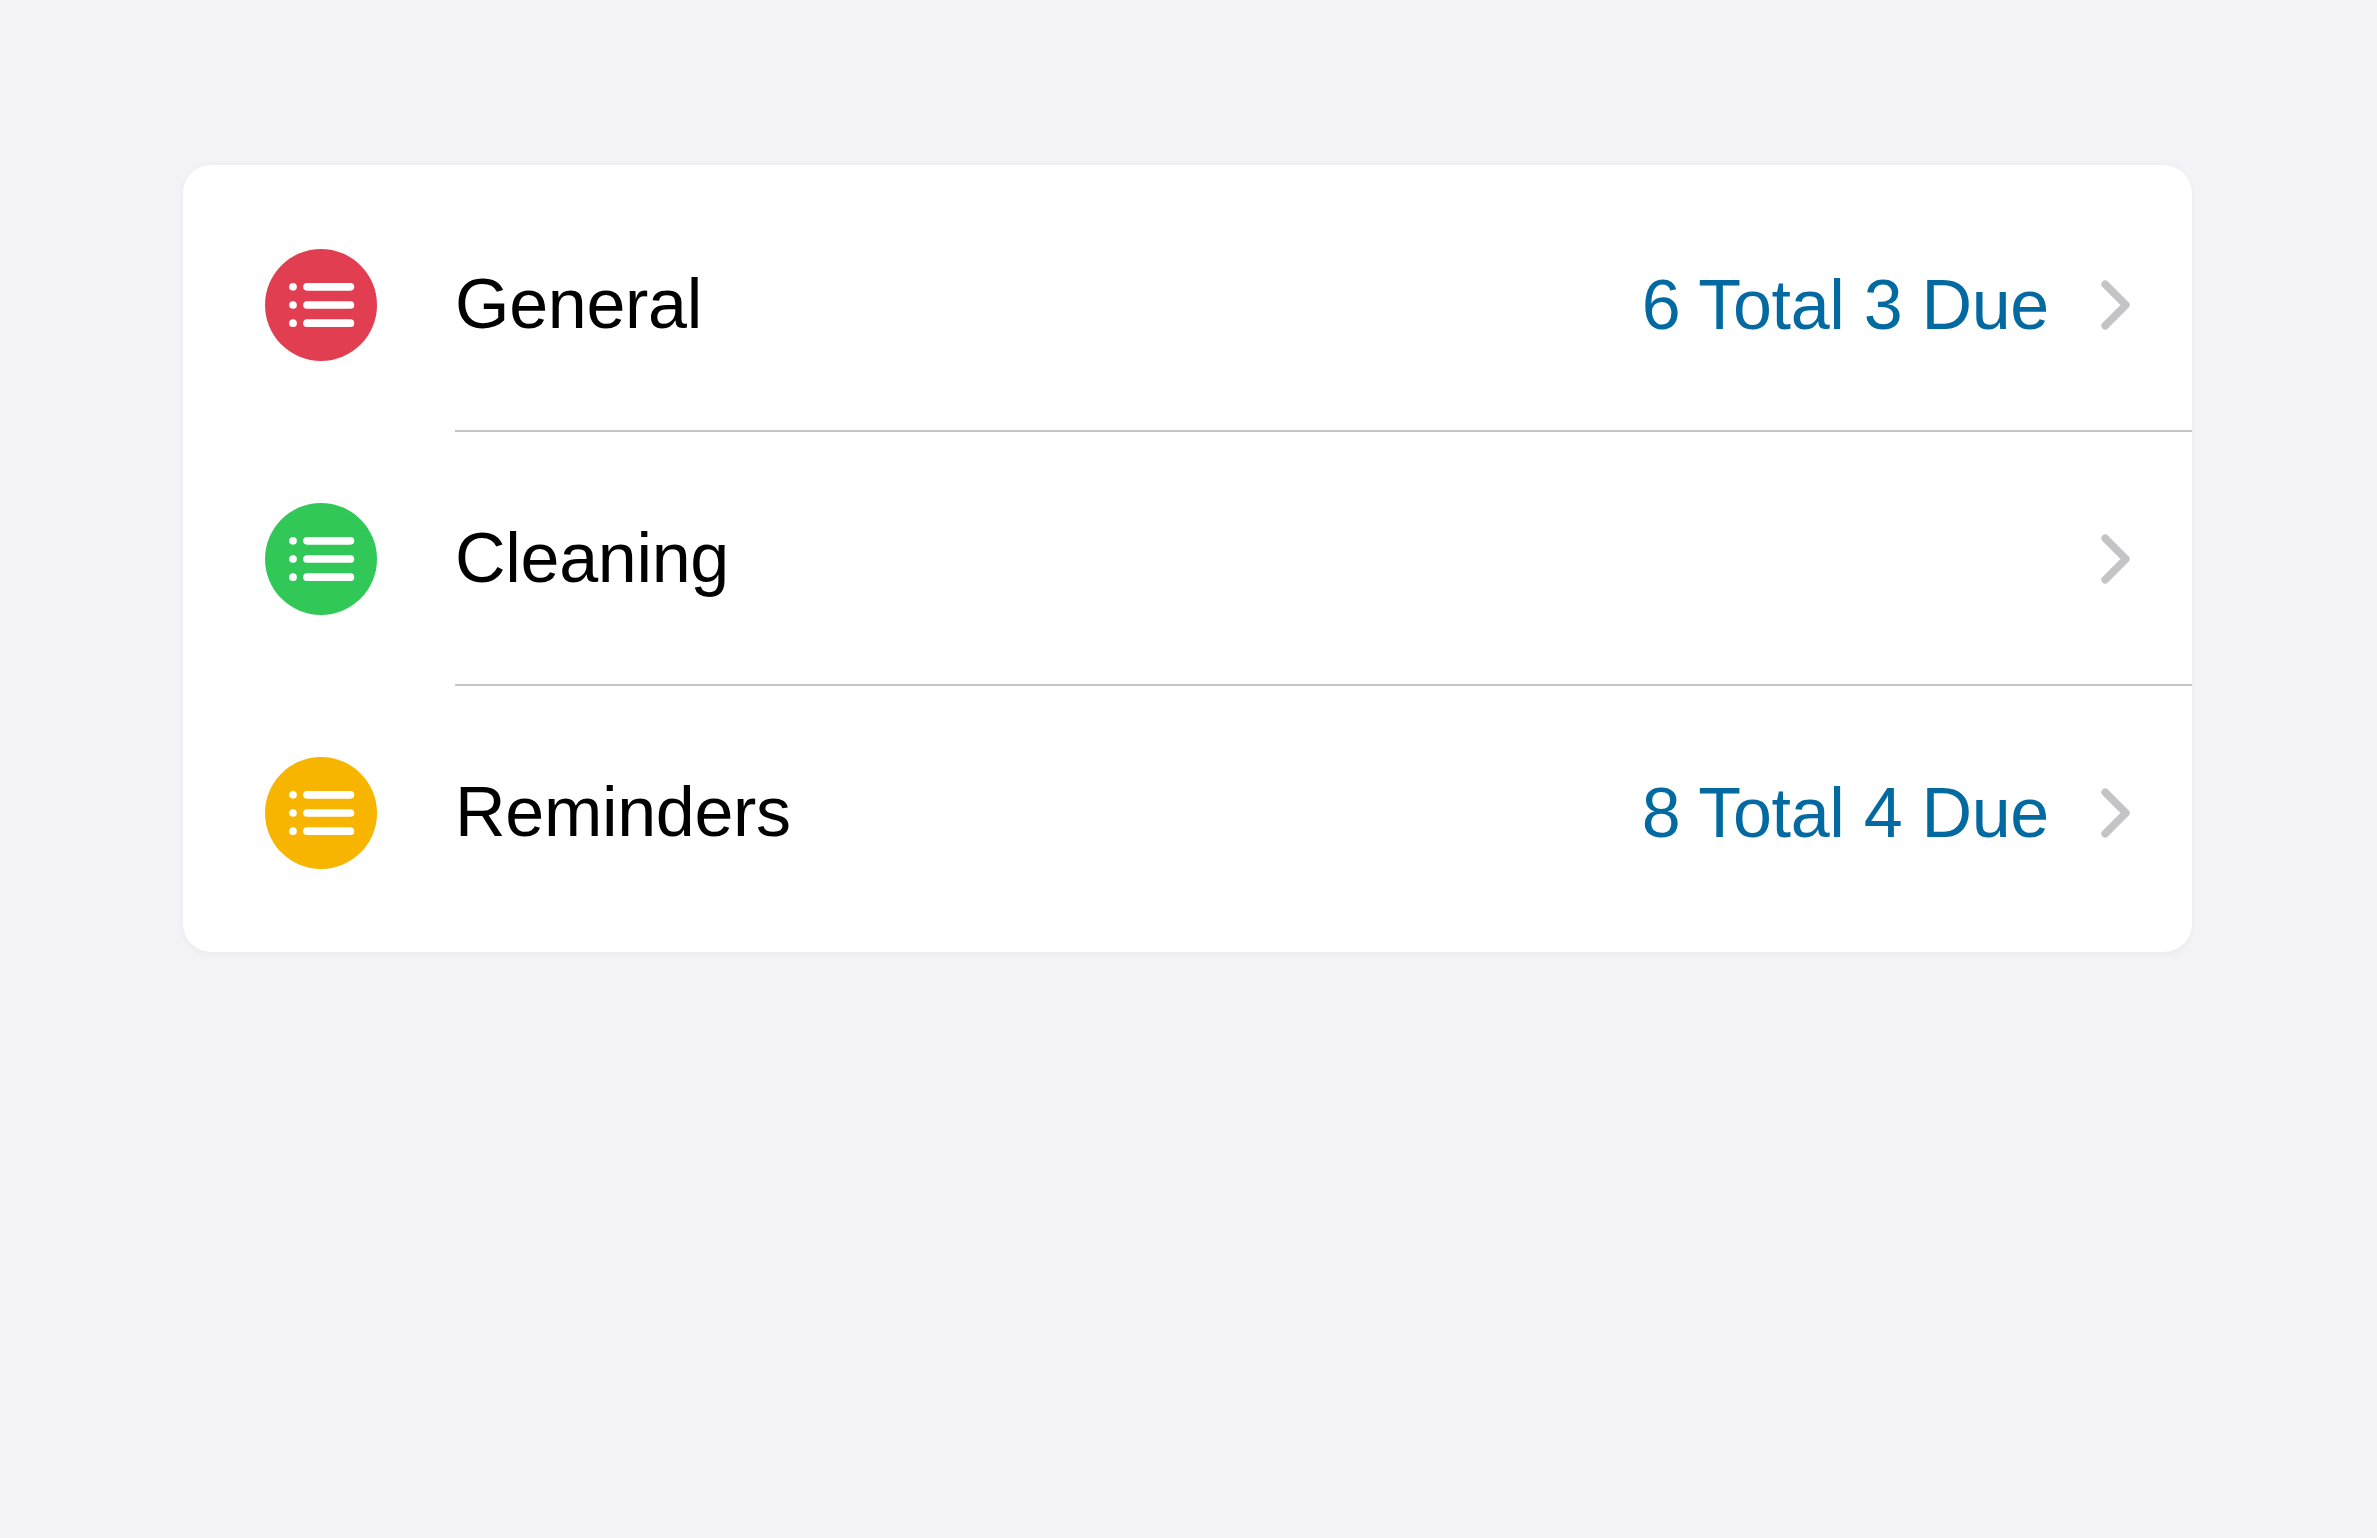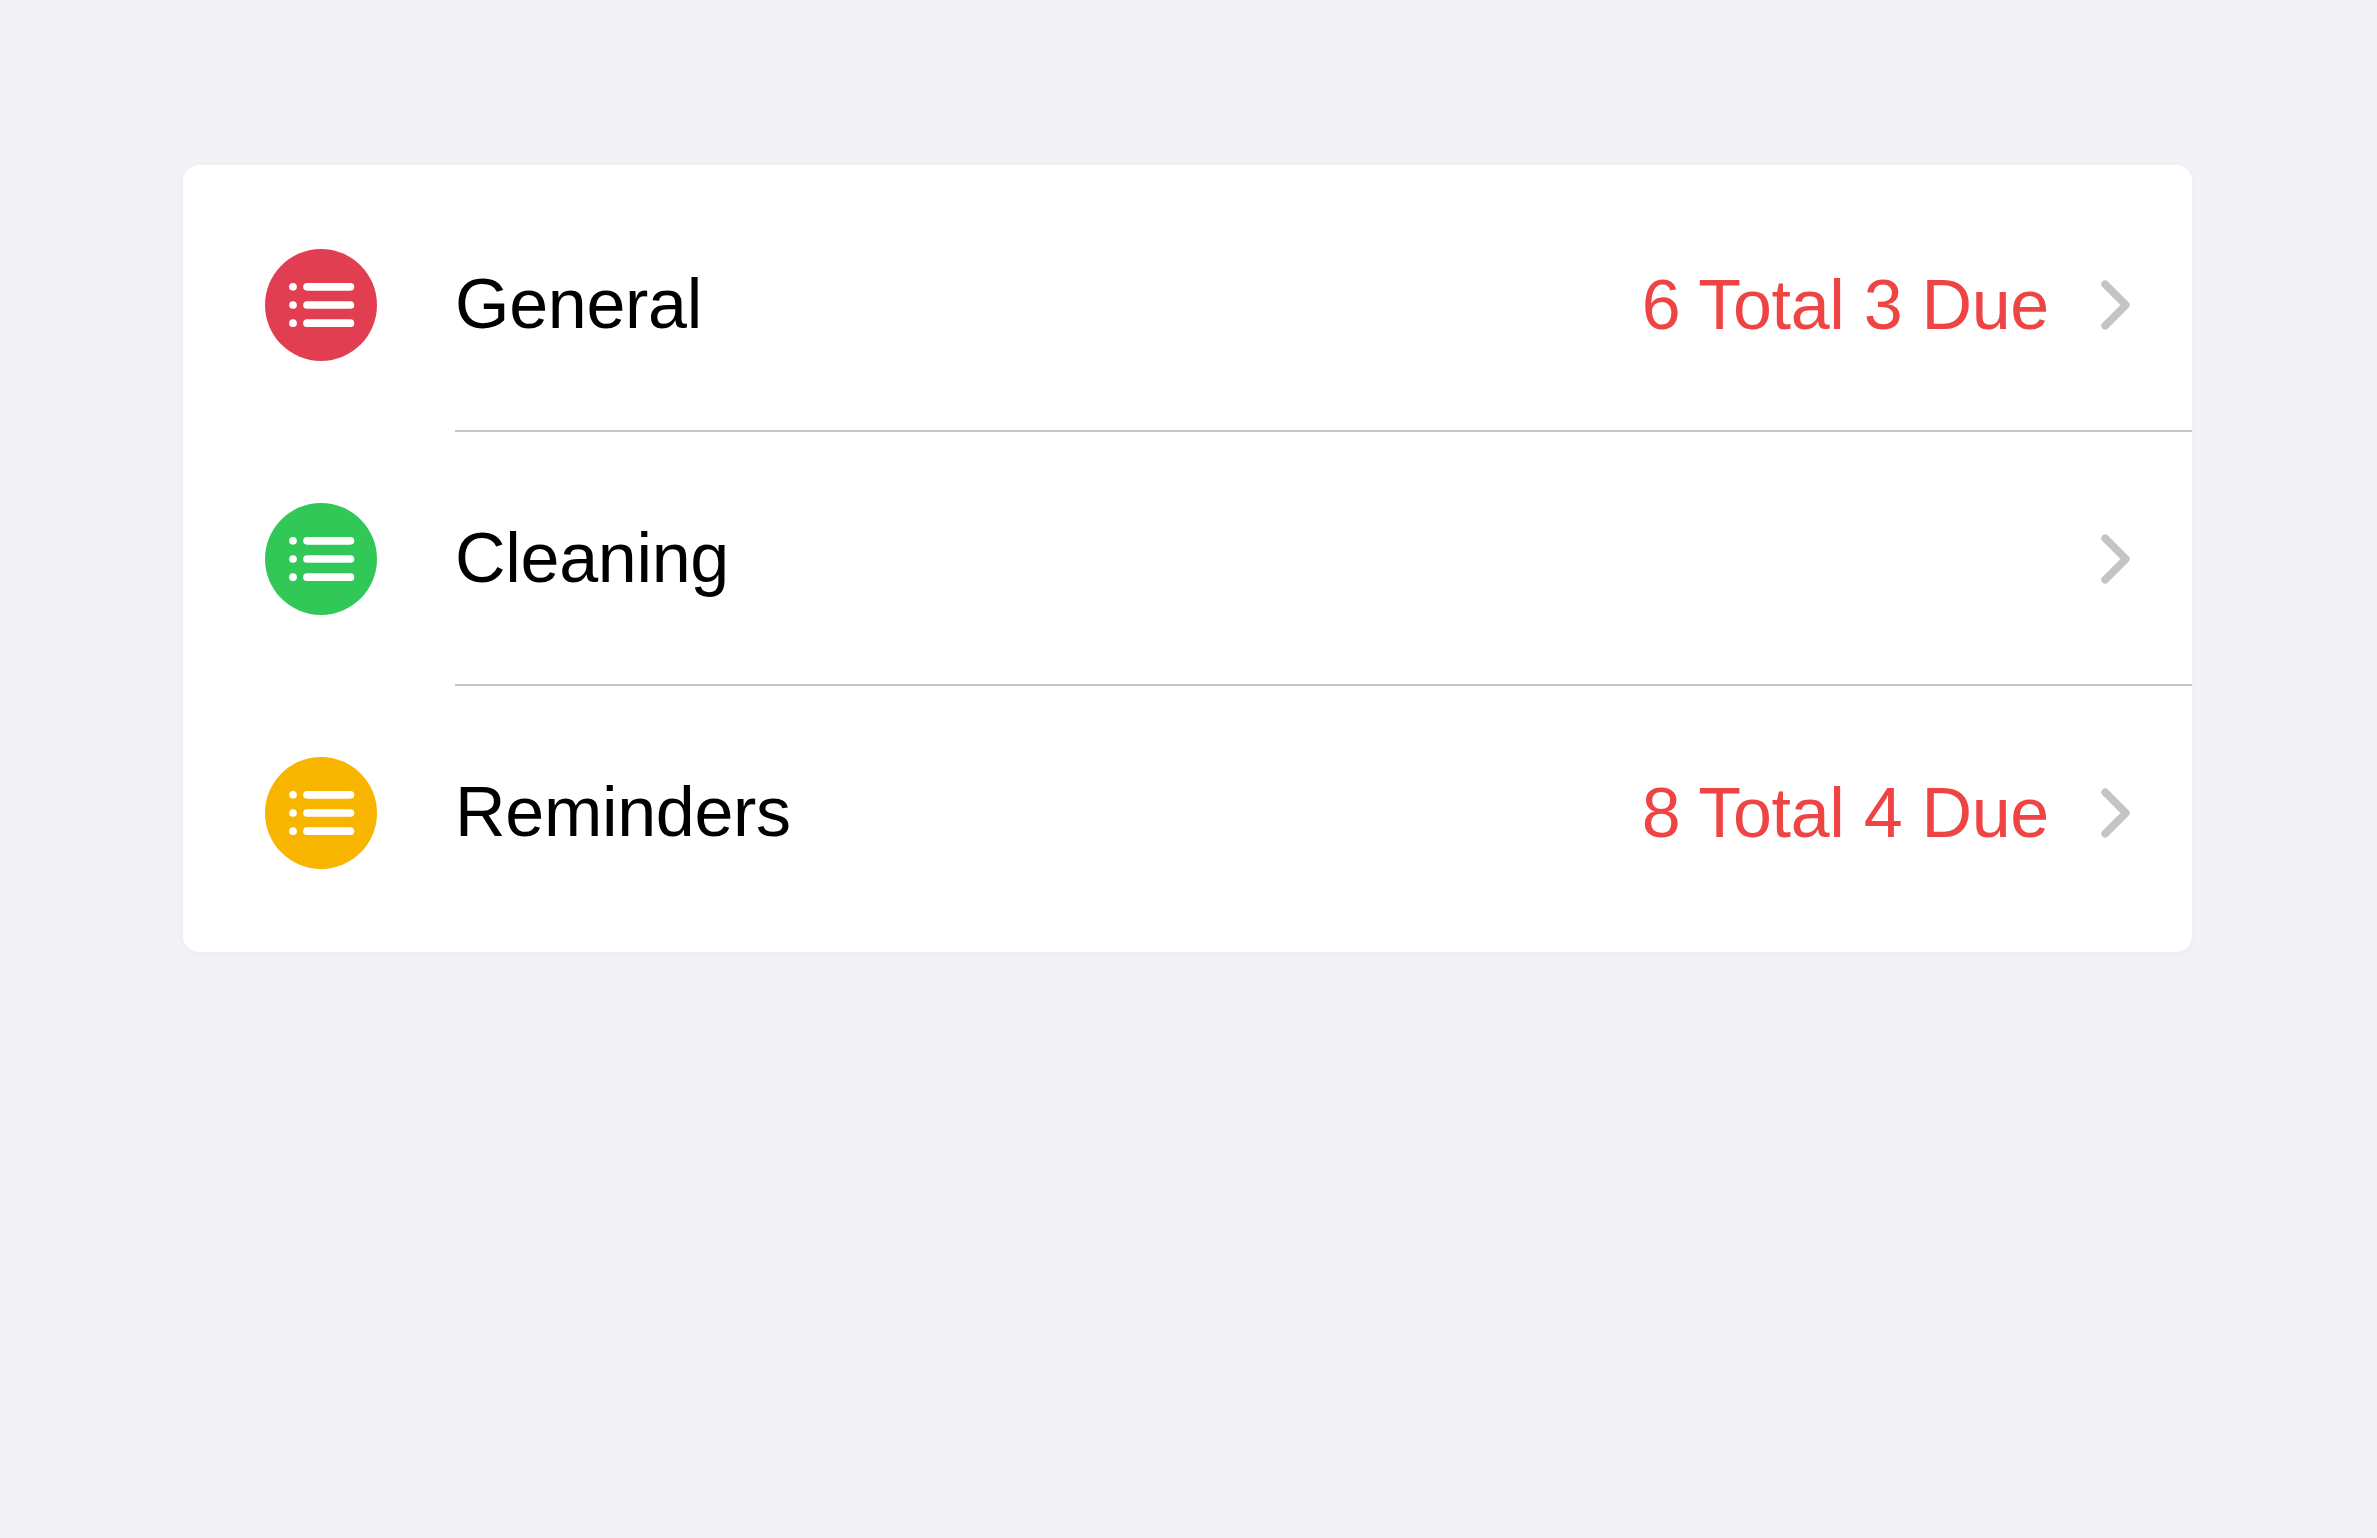--- a/index.html
+++ b/index.html
@@ -13,21 +13,21 @@
       width: 2377px;
       height: 1538px;
       overflow: hidden;
     }
     .card {
       position: absolute;
       left: 183px;
       top: 165px;
       width: 2009px;
       background: #ffffff;
-      border-radius: 16px;
+      border-radius: 28px;
       box-shadow: 0 1.4px 7px rgba(0,0,0,0.04);
       padding: 12.6px 0;
     }
     .row {
       display: flex;
       align-items: center;
       height: 254px;
       padding: 0 56px 0 82px;
       position: relative;
       cursor: pointer;
@@ -62,21 +62,21 @@
     .name {
       font-size: 70px;
       line-height: 1.1;
       color: #000000;
       letter-spacing: -0.3px;
       font-weight: 400;
       flex: 1 1 auto;
     }
     .detail {
       font-size: 70px;
-      color: #ef4444;
+      color: #0369a1;
       letter-spacing: -0.3px;
       font-weight: 400;
       text-align: right;
       margin-right: 45px;
       white-space: nowrap;
     }
     .chev {
       width: 42px;
       height: 70px;
       flex: 0 0 42px;

